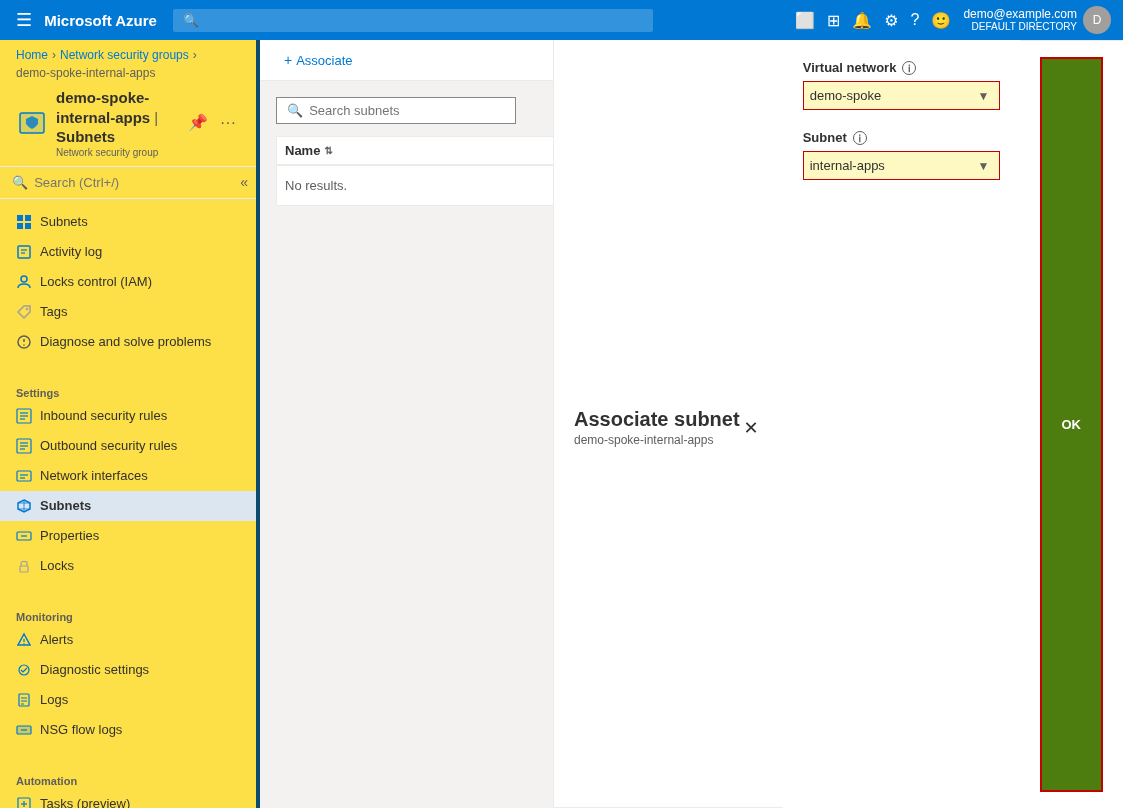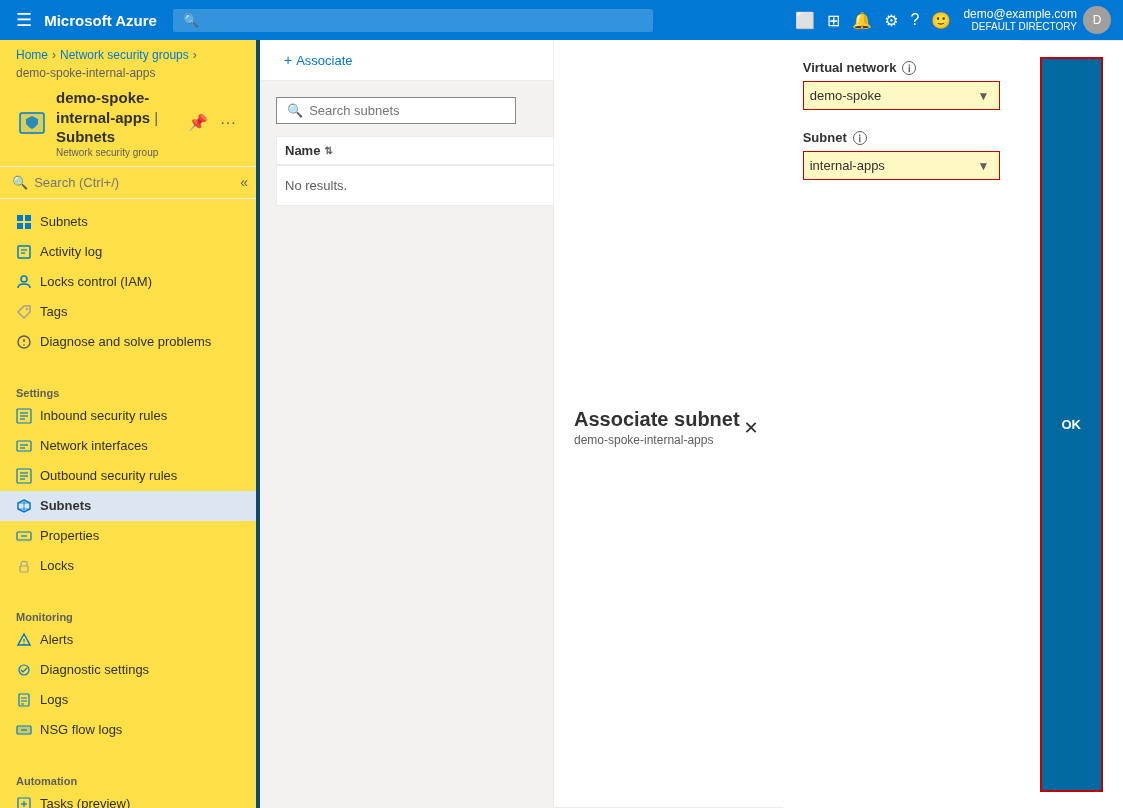--- a/index.html
+++ b/index.html
@@ -90,21 +90,21 @@
     .form-select {
       width: 100%; padding: 6px 32px 6px 6px; border: 1px solid #c50000;
       font-size: 13px; appearance: none; background: #fef9c3;
       cursor: pointer; color: #323130; position: relative;
     }
     .form-select-wrapper { position: relative; }
     .form-select-arrow { position: absolute; right: 10px; top: 50%; transform: translateY(-50%); color: #605e5c; pointer-events: none; font-size: 12px; }
 
     .panel-footer { padding: 16px 20px; border-top: 1px solid #edebe9; display: flex; gap: 8px; }
     .btn-ok {
-      padding: 14px 20px; background: #0369a1; color: white; border: 2px solid #c50000;
+      padding: 14px 20px; background: #4d7c0f; color: white; border: 2px solid #c50000;
       font-size: 13px; cursor: pointer; font-weight: 600;
     }
 
     
     ::-webkit-scrollbar { width: 6px; height: 6px; }
     ::-webkit-scrollbar-track { background: #f3f2f1; }
     ::-webkit-scrollbar-thumb { background: #c8c6c4; }
 
     .resource-header-row { display: flex; align-items: center; gap: 8px; justify-content: space-between; }
   </style>
@@ -246,37 +246,37 @@
               <line x1="4" y1="5" x2="12" y2="5" stroke="#0078d4" stroke-width="1.2"></line>
               <line x1="4" y1="8" x2="12" y2="8" stroke="#0078d4" stroke-width="1.2"></line>
               <line x1="4" y1="11" x2="9" y2="11" stroke="#0078d4" stroke-width="1.2"></line>
             </svg>
         </span>
         <span>Inbound security rules</span>
       </div>
       <div class="nav-item">
         <span class="nav-item-icon">
           <svg width="16" height="16" viewBox="0 0 16 16">
-              <rect x="1" y="3" width="14" height="10" rx="1" fill="none" stroke="#0078d4" stroke-width="1.2"></rect>
-              <line x1="4" y1="7" x2="12" y2="7" stroke="#0078d4" stroke-width="1.2"></line>
-              <line x1="4" y1="10" x2="9" y2="10" stroke="#0078d4" stroke-width="1.2"></line>
-            </svg>
-        </span>
-        <span>Network interfaces</span>
-      </div>
-      <div class="nav-item">
-        <span class="nav-item-icon">
-          <svg width="16" height="16" viewBox="0 0 16 16">
               <rect x="1" y="1" width="14" height="14" rx="1" fill="none" stroke="#0078d4" stroke-width="1.2"></rect>
               <line x1="4" y1="5" x2="12" y2="5" stroke="#0078d4" stroke-width="1.2"></line>
               <line x1="4" y1="8" x2="12" y2="8" stroke="#0078d4" stroke-width="1.2"></line>
               <line x1="4" y1="11" x2="9" y2="11" stroke="#0078d4" stroke-width="1.2"></line>
             </svg>
         </span>
         <span>Outbound security rules</span>
+      </div>
+      <div class="nav-item">
+        <span class="nav-item-icon">
+          <svg width="16" height="16" viewBox="0 0 16 16">
+              <rect x="1" y="3" width="14" height="10" rx="1" fill="none" stroke="#0078d4" stroke-width="1.2"></rect>
+              <line x1="4" y1="7" x2="12" y2="7" stroke="#0078d4" stroke-width="1.2"></line>
+              <line x1="4" y1="10" x2="9" y2="10" stroke="#0078d4" stroke-width="1.2"></line>
+            </svg>
+        </span>
+        <span>Network interfaces</span>
       </div>
       <div class="nav-item active">
         <span class="nav-item-icon">
           <svg width="16" height="16" viewBox="0 0 16 16">
             <polygon points="8,2 14,5 14,11 8,14 2,11 2,5" fill="none" stroke="#0078d4" stroke-width="1.5"></polygon>
             <line x1="8" y1="2" x2="8" y2="14" stroke="#0078d4" stroke-width="0.8"></line>
             <line x1="2" y1="5" x2="14" y2="5" stroke="#0078d4" stroke-width="0.8"></line>
             <line x1="2" y1="11" x2="14" y2="11" stroke="#0078d4" stroke-width="0.8"></line>
           </svg>
         </span>

